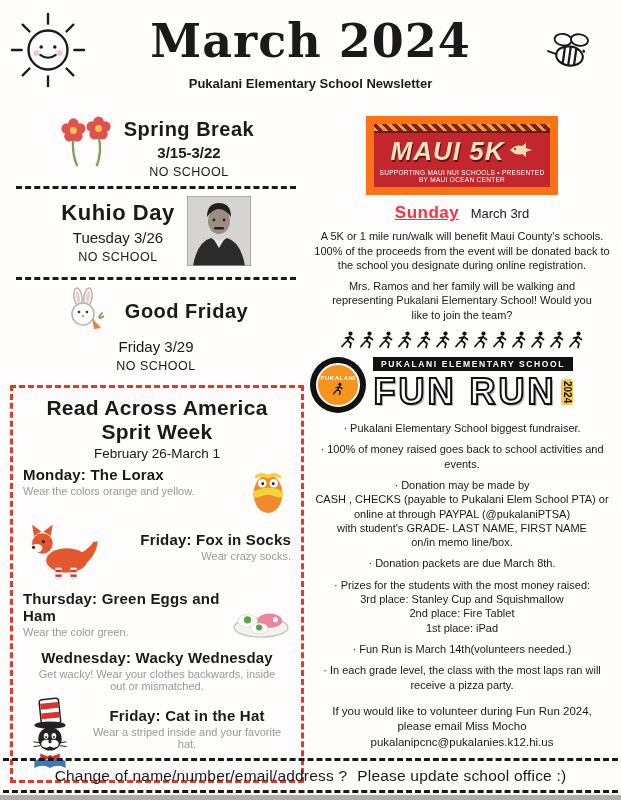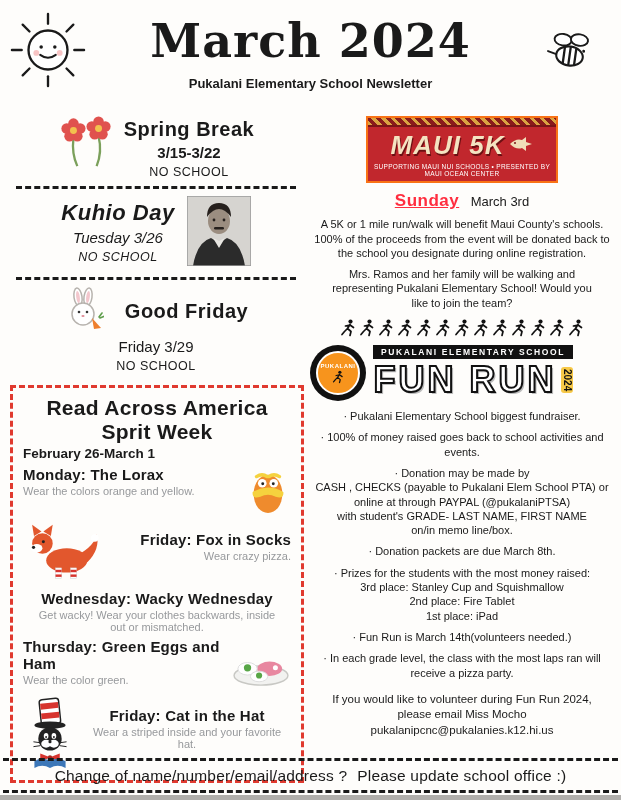--- a/index.html
+++ b/index.html
@@ -24,53 +24,53 @@
   .left-col { position:absolute; left:8px; top:114px; width:296px; }
   .dashed { border-top:3px dashed #1a1a1a; margin:5px 8px; }
 
   .holiday { padding:2px 0; }
   .h-spring { display:flex; justify-content:center; gap:10px; min-height:64px; }
   .h-spring .h-text { text-align:center; padding-top:2px; }
   .h-title { font-size:20px; font-weight:800; letter-spacing:0.5px; }
   .h-date { font-size:15px; font-weight:bold; margin-top:3px; }
   .h-note { font-size:12.5px; margin-top:4px; letter-spacing:0.5px; }
 
-  .h-kuhio { display:flex; justify-content:center; gap:12px; min-height:78px; align-items:flex-start;font-style:italic; }
+  .h-kuhio { display:flex; justify-content:center; gap:12px; min-height:78px; align-items:flex-start; }
   .h-kuhio .h-text { text-align:center; padding-top:4px; }
   .h-kuhio .h-title { font-size:22px; }
   .h-kuhio .h-date { font-weight:normal; }
 
   .h-gf { text-align:center; min-height:76px; }
   .h-gf .gf-row { display:flex; justify-content:center; align-items:center; gap:21px; }
   .h-gf .h-date { font-weight:normal; }
 
   
   .spirit-box {
     margin:10px 0 0 2px; border:3px dashed #e03a2f;
     padding:8px 10px 4px; height:398px; overflow:hidden;
   }
   .spirit-title {
     text-align:center; font-size:21px; font-weight:800;
     white-space:pre-line; line-height:1.12; letter-spacing:0.3px;
   }
-  .spirit-dates { font-size:13.5px; font-weight:bold; margin-top:3px; }
+  .spirit-dates { text-align:center; font-size:13.5px; font-weight:normal; margin-top:3px; }
   .day { margin-top:5px; }
   .day-main { display:flex; justify-content:space-between; align-items:flex-start; gap:6px; }
   .day-label { font-size:15px; font-weight:800; letter-spacing:0.2px; }
   .day-desc { font-size:11px; color:#97999c; margin-top:2px; }
   .day-tue .day-text { text-align:right; padding-top:8px; }
   .day-wed { text-align:center; }
   .day-wed .day-desc { width:92%; margin:2px auto 0; }
   .day-fri .day-text { text-align:center; flex:1; padding-top:10px; }
   .day-img { flex:0 0 auto; }
 
   
   .right-col { position:absolute; left:310px; top:116px; width:304px; }
 
-  .maui-banner { width:192px; margin:0 auto; background:#c1272d; border:2px solid #f97316; }
+  .maui-banner { width:192px; margin:0 auto; background:#c1272d; border:8px solid #f97316; }
   .maui-rope { height:9px; background:repeating-linear-gradient(45deg,#d9a441 0 3px,#8a1b1b 3px 7px); border-bottom:2px solid #7a1518; }
   .maui-title-row { display:flex; align-items:center; justify-content:center; gap:5px; padding:3px 0 0; }
   .maui-title {
     font-size:26px; font-weight:900; font-style:italic; color:#f4e3c1;
     text-shadow:1px 2px 0 #6b0f12; letter-spacing:1px;
   }
   .maui-sub { font-size:6.5px; color:#fff; text-align:center; padding:2px 2px 4px; letter-spacing:0.3px; }
 
   .sunday-line { text-align:center; margin-top:8px; }
   .sunday { color:#ff2d3f; font-weight:800; font-size:17px; text-decoration:underline; margin-right:7px; letter-spacing:0.5px; }
@@ -286,48 +286,48 @@
               <rect x="34" y="48" width="6.5" height="11" fill="#fff" stroke="#ccc" stroke-width="0.5"></rect>
               <rect x="34" y="50" width="6.5" height="2.6" fill="#d7342e"></rect>
                 <rect x="34" y="55" width="6.5" height="2.6" fill="#d7342e"></rect>
               <rect x="50" y="48" width="6.5" height="11" fill="#fff" stroke="#ccc" stroke-width="0.5"></rect>
               <rect x="50" y="50" width="6.5" height="2.6" fill="#d7342e"></rect>
                 <rect x="50" y="55" width="6.5" height="2.6" fill="#d7342e"></rect>
             </svg>
           </div>
           <div class="day-text">
             <div class="day-label">Friday: Fox in Socks</div>
-            <div class="day-desc">Wear crazy pizza.</div>
-          </div>
-        </div>
-      </div>
-
-      <div class="day day-wed">
-        <div class="day-label">Wednesday: Wacky Wednesday</div>
-        <div class="day-desc">Get wacky! Wear your clothes backwards, inside out or mismatched.</div>
+            <div class="day-desc">Wear crazy socks.</div>
+          </div>
+        </div>
       </div>
 
       <div class="day day-thu">
         <div class="day-main">
           <div class="day-text">
             <div class="day-label">Thursday: Green Eggs and Ham</div>
             <div class="day-desc">Wear the color green.</div>
           </div>
           <div class="day-img">
             <svg width="60" height="50" viewBox="0 0 62 52">
               <ellipse cx="31" cy="39" rx="28" ry="10" fill="#f2f2f0" stroke="#c8c8c4" stroke-width="1.5"></ellipse>
               <ellipse cx="40" cy="32" rx="13" ry="7.5" fill="#e887a0"></ellipse>
               <circle cx="46" cy="31" r="2.6" fill="#fff"></circle>
               <ellipse cx="17" cy="32" rx="10" ry="6.5" fill="#fff" stroke="#ddd"></ellipse>
               <circle cx="17" cy="31" r="3.8" fill="#58a647"></circle>
               <ellipse cx="29" cy="40" rx="9" ry="5.5" fill="#fff" stroke="#ddd"></ellipse>
               <circle cx="29" cy="39" r="3.2" fill="#58a647"></circle>
             </svg>
           </div>
         </div>
+      </div>
+
+      <div class="day day-wed">
+        <div class="day-label">Wednesday: Wacky Wednesday</div>
+        <div class="day-desc">Get wacky! Wear your clothes backwards, inside out or mismatched.</div>
       </div>
 
       <div class="day day-fri">
         <div class="day-main">
           <div class="day-img">
             <svg width="54" height="74" viewBox="0 0 54 76">
               <g transform="rotate(-6 27 16)">
                 <rect x="17" y="2" width="20" height="26" rx="3" fill="#fff" stroke="#222" stroke-width="1.5"></rect>
                 <rect x="17.8" y="6" width="18.4" height="6" fill="#d7342e"></rect>
                 <rect x="17.8" y="16" width="18.4" height="6" fill="#d7342e"></rect>

